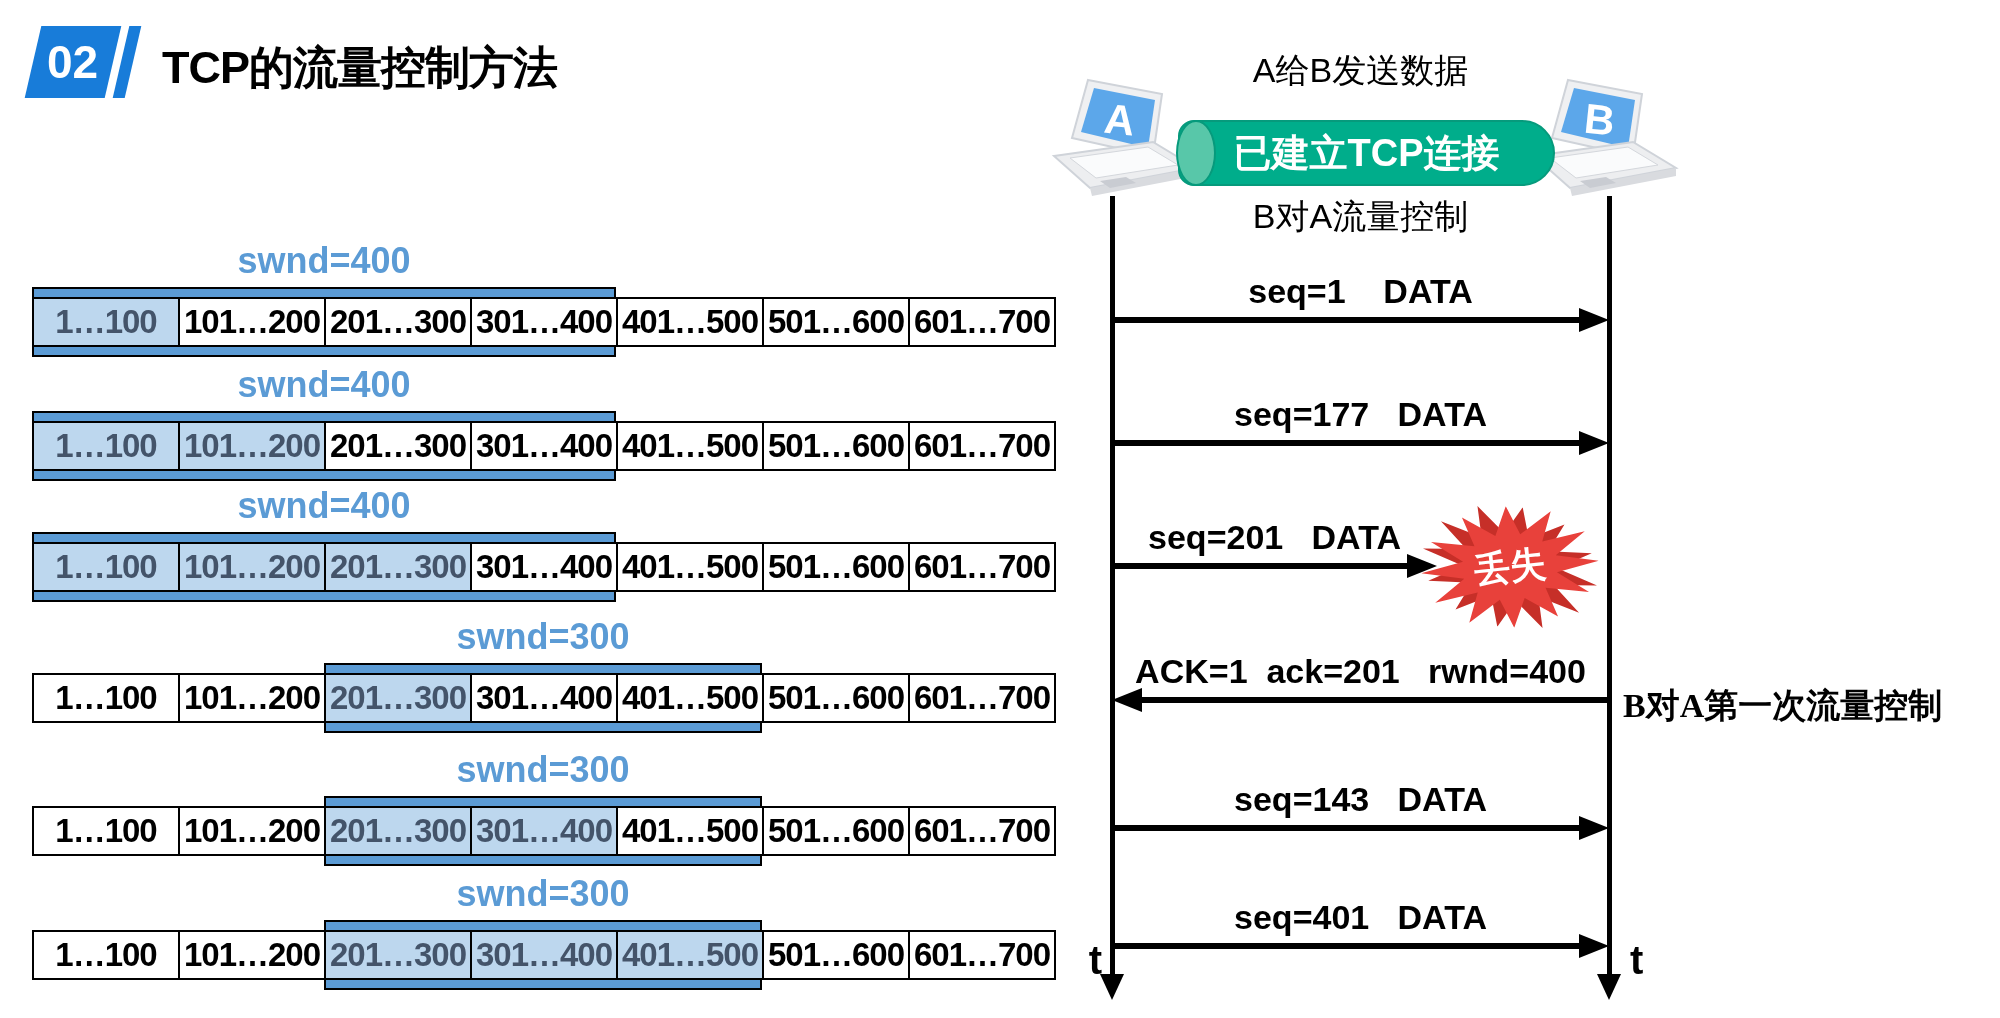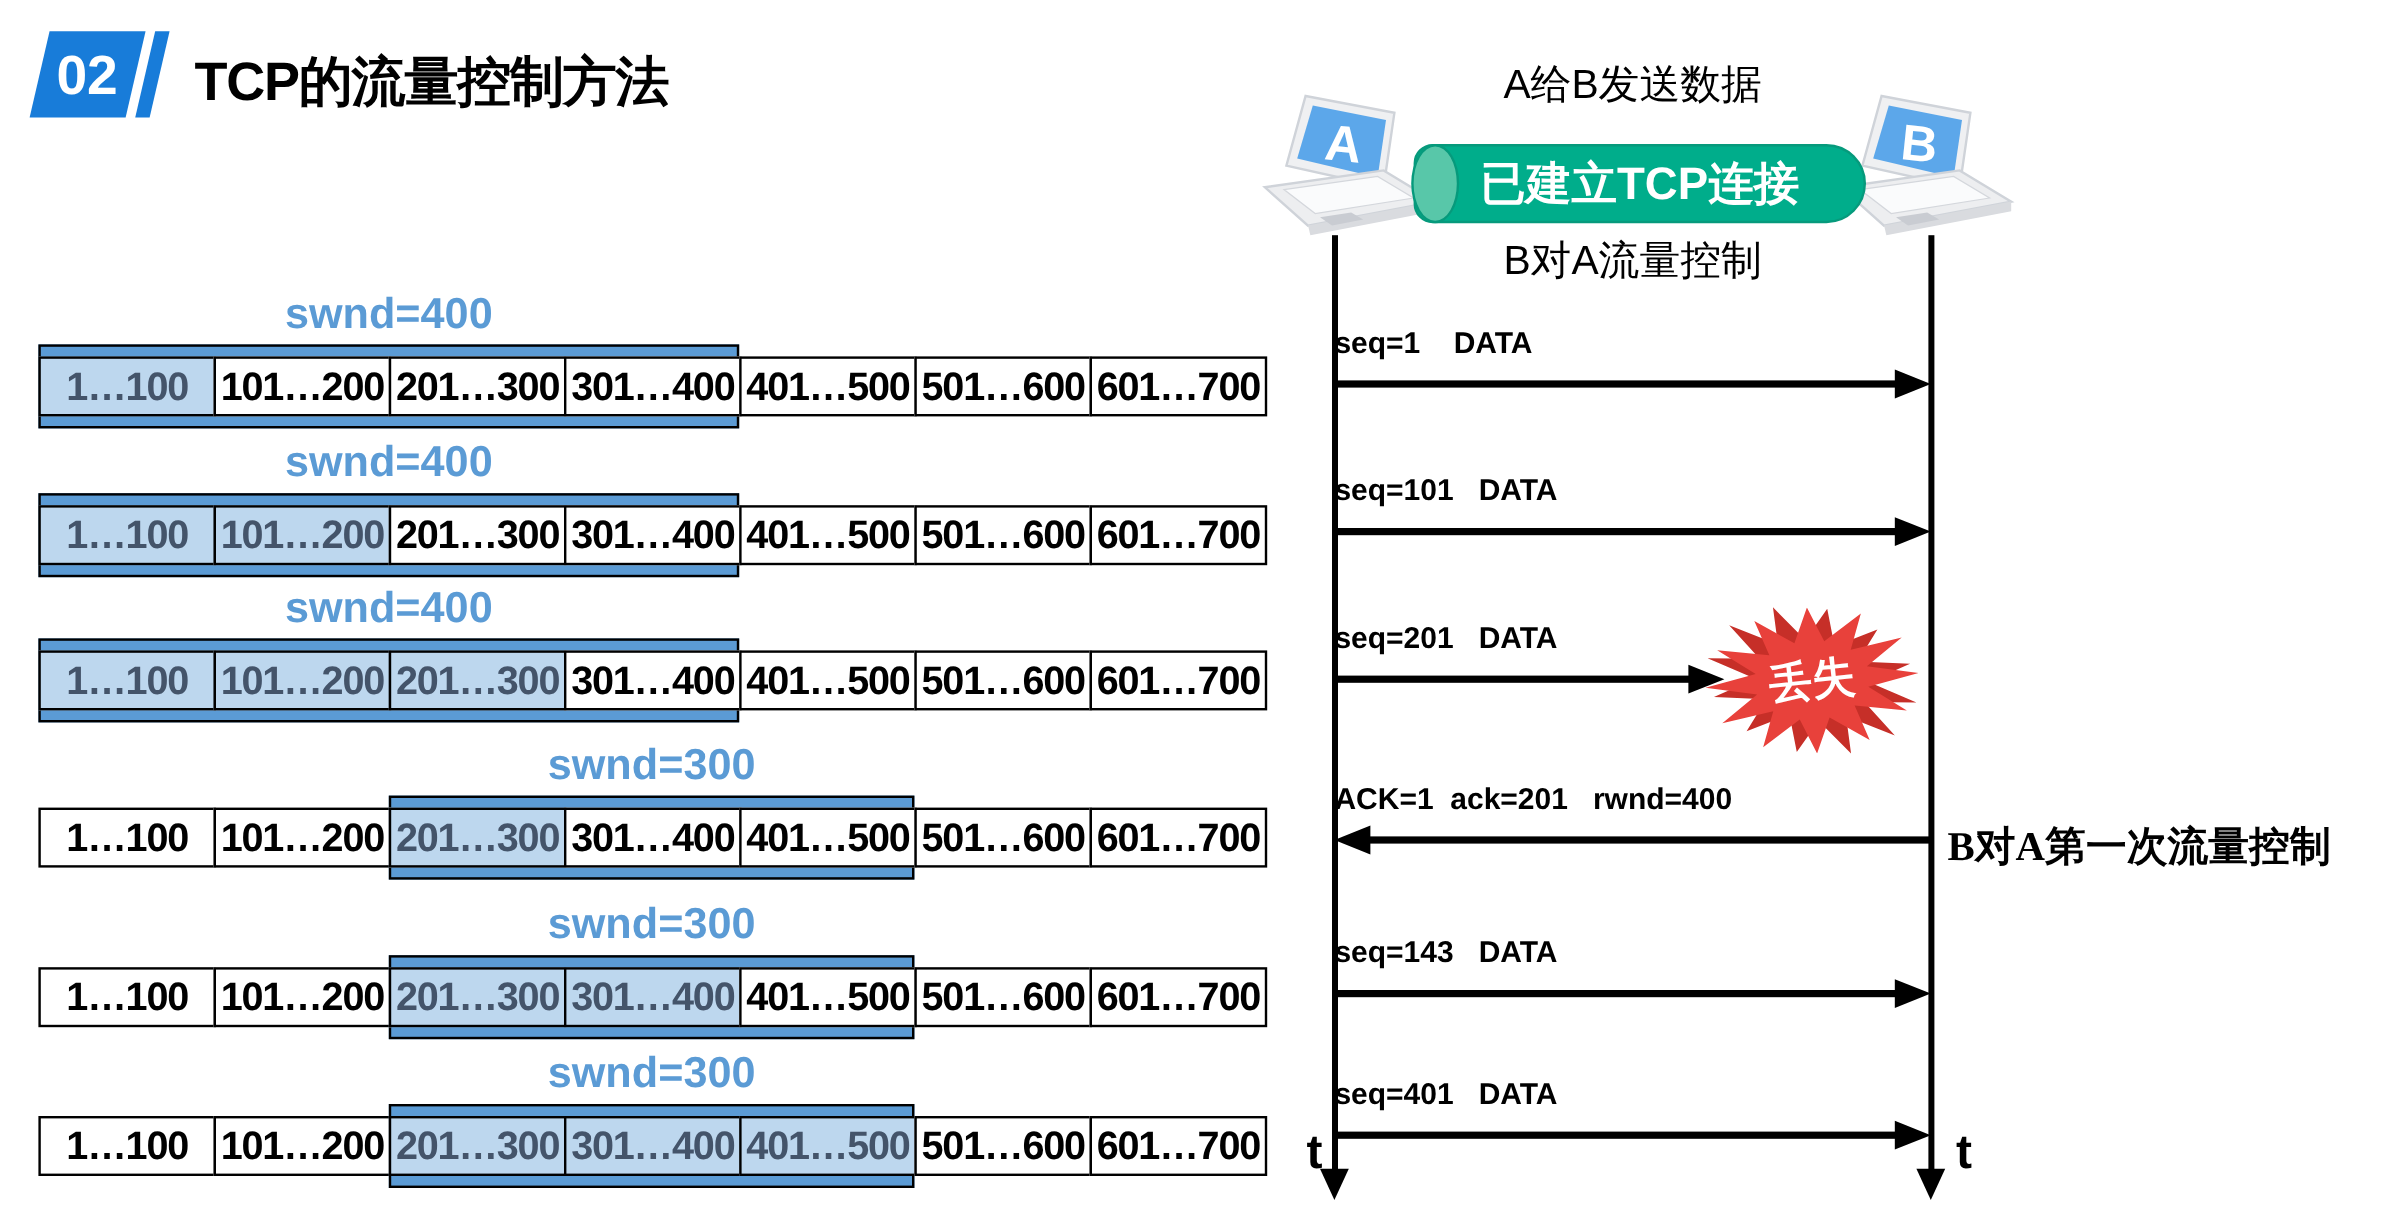--- a/index.html
+++ b/index.html
@@ -35,21 +35,21 @@
         justify-content:center;color:#fff;font-size:38px;font-weight:bold;white-space:nowrap;}
   .timeline{position:absolute;top:196px;width:5px;height:780px;background:#000;}
   .timeline-head{position:absolute;top:974px;width:0;height:0;border-left:12px solid transparent;
         border-right:12px solid transparent;border-top:26px solid #000;}
   .t-label{position:absolute;top:938px;font-size:40px;font-weight:bold;color:#000;}
   .msg-line{position:absolute;height:6px;background:#000;}
   .msg-head-right{position:absolute;width:0;height:0;border-top:12px solid transparent;
         border-bottom:12px solid transparent;border-left:30px solid #000;}
   .msg-head-left{position:absolute;width:0;height:0;border-top:12px solid transparent;
         border-bottom:12px solid transparent;border-right:30px solid #000;}
-  .msg-label{position:absolute;text-align:left;font-size:25px;font-weight:bold;color:#000;
+  .msg-label{position:absolute;text-align:center;font-size:34px;font-weight:bold;color:#000;
         white-space:pre;}
   .side-note{position:absolute;font-size:34px;font-weight:bold;color:#000;white-space:nowrap;}
   .star-box{position:absolute;left:1421px;top:506px;width:178px;height:122px;}
   .star{position:absolute;left:0;top:0;width:100%;height:100%;
         clip-path:polygon(100% 50%,76.1% 57%,93.3% 75%,69.1% 69.1%,75% 93.3%,57% 76.1%,50% 100%,
         43% 76.1%,25% 93.3%,30.9% 69.1%,6.7% 75%,23.9% 57%,0% 50%,23.9% 43%,6.7% 25%,30.9% 30.9%,
         25% 6.7%,43% 23.9%,50% 0%,57% 23.9%,75% 6.7%,69.1% 30.9%,93.3% 25%,76.1% 43%);}
   .star-back{background:#C62F28;transform:rotate(12deg);}
   .star-front{background:#E8413B;transform:rotate(-4deg);}
   .star-text{position:absolute;left:0;top:0;width:100%;height:100%;display:flex;align-items:center;
@@ -158,21 +158,21 @@
     <div class="timeline" style="left:1607px;"></div>
     <div class="timeline-head" style="left:1100px;"></div>
     <div class="timeline-head" style="left:1597px;"></div>
     <div class="t-label" style="left:1062px;width:40px;text-align:right;">t</div>
     <div class="t-label" style="left:1630px;">t</div>
 
     <div id="messages-layer">
         <div class="msg-label" style="left: 1112px; width: 497px; top: 272px;">seq=1    DATA</div>
         <div class="msg-line" style="left: 1112px; top: 317px; width: 469px;"></div>
         <div class="msg-head-right" style="left: 1579px; top: 308px;"></div>
-        <div class="msg-label" style="left: 1112px; width: 497px; top: 395px;">seq=101   DATA</div>
+        <div class="msg-label" style="left: 1112px; width: 497px; top: 395px;">seq=177   DATA</div>
         <div class="msg-line" style="left: 1112px; top: 440px; width: 469px;"></div>
         <div class="msg-head-right" style="left: 1579px; top: 431px;"></div>
         <div class="msg-label" style="left: 1112px; width: 325px; top: 518px;">seq=201   DATA</div>
         <div class="msg-line" style="left: 1112px; top: 563px; width: 297px;"></div>
         <div class="msg-head-right" style="left: 1407px; top: 554px;"></div>
         <div class="star-box">
           <div class="star star-back"></div>
           <div class="star star-front"></div>
           <div class="star-text">丢失</div>
         </div>

